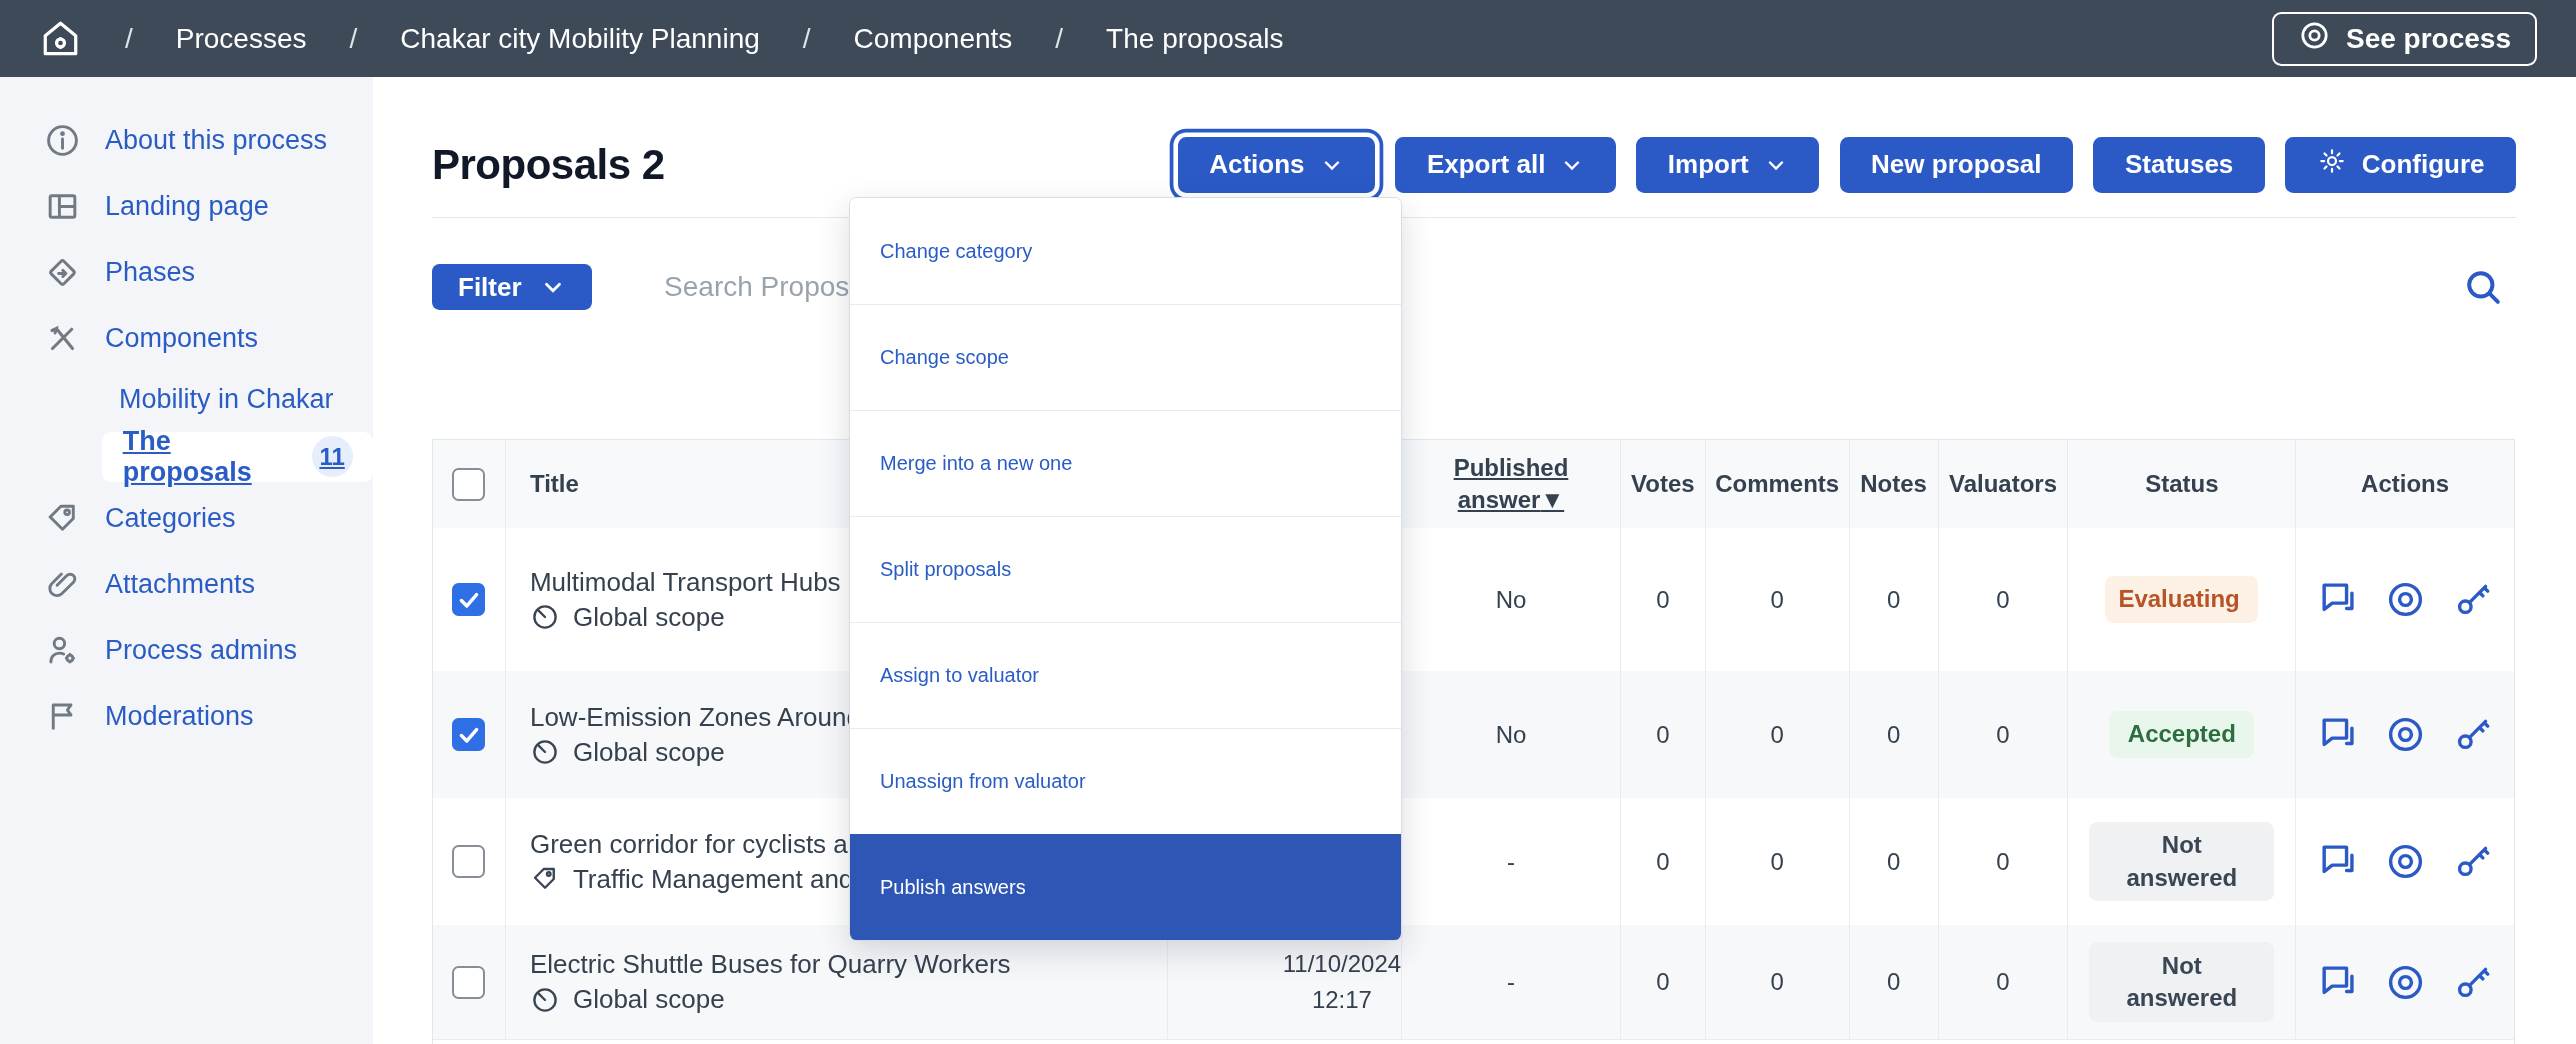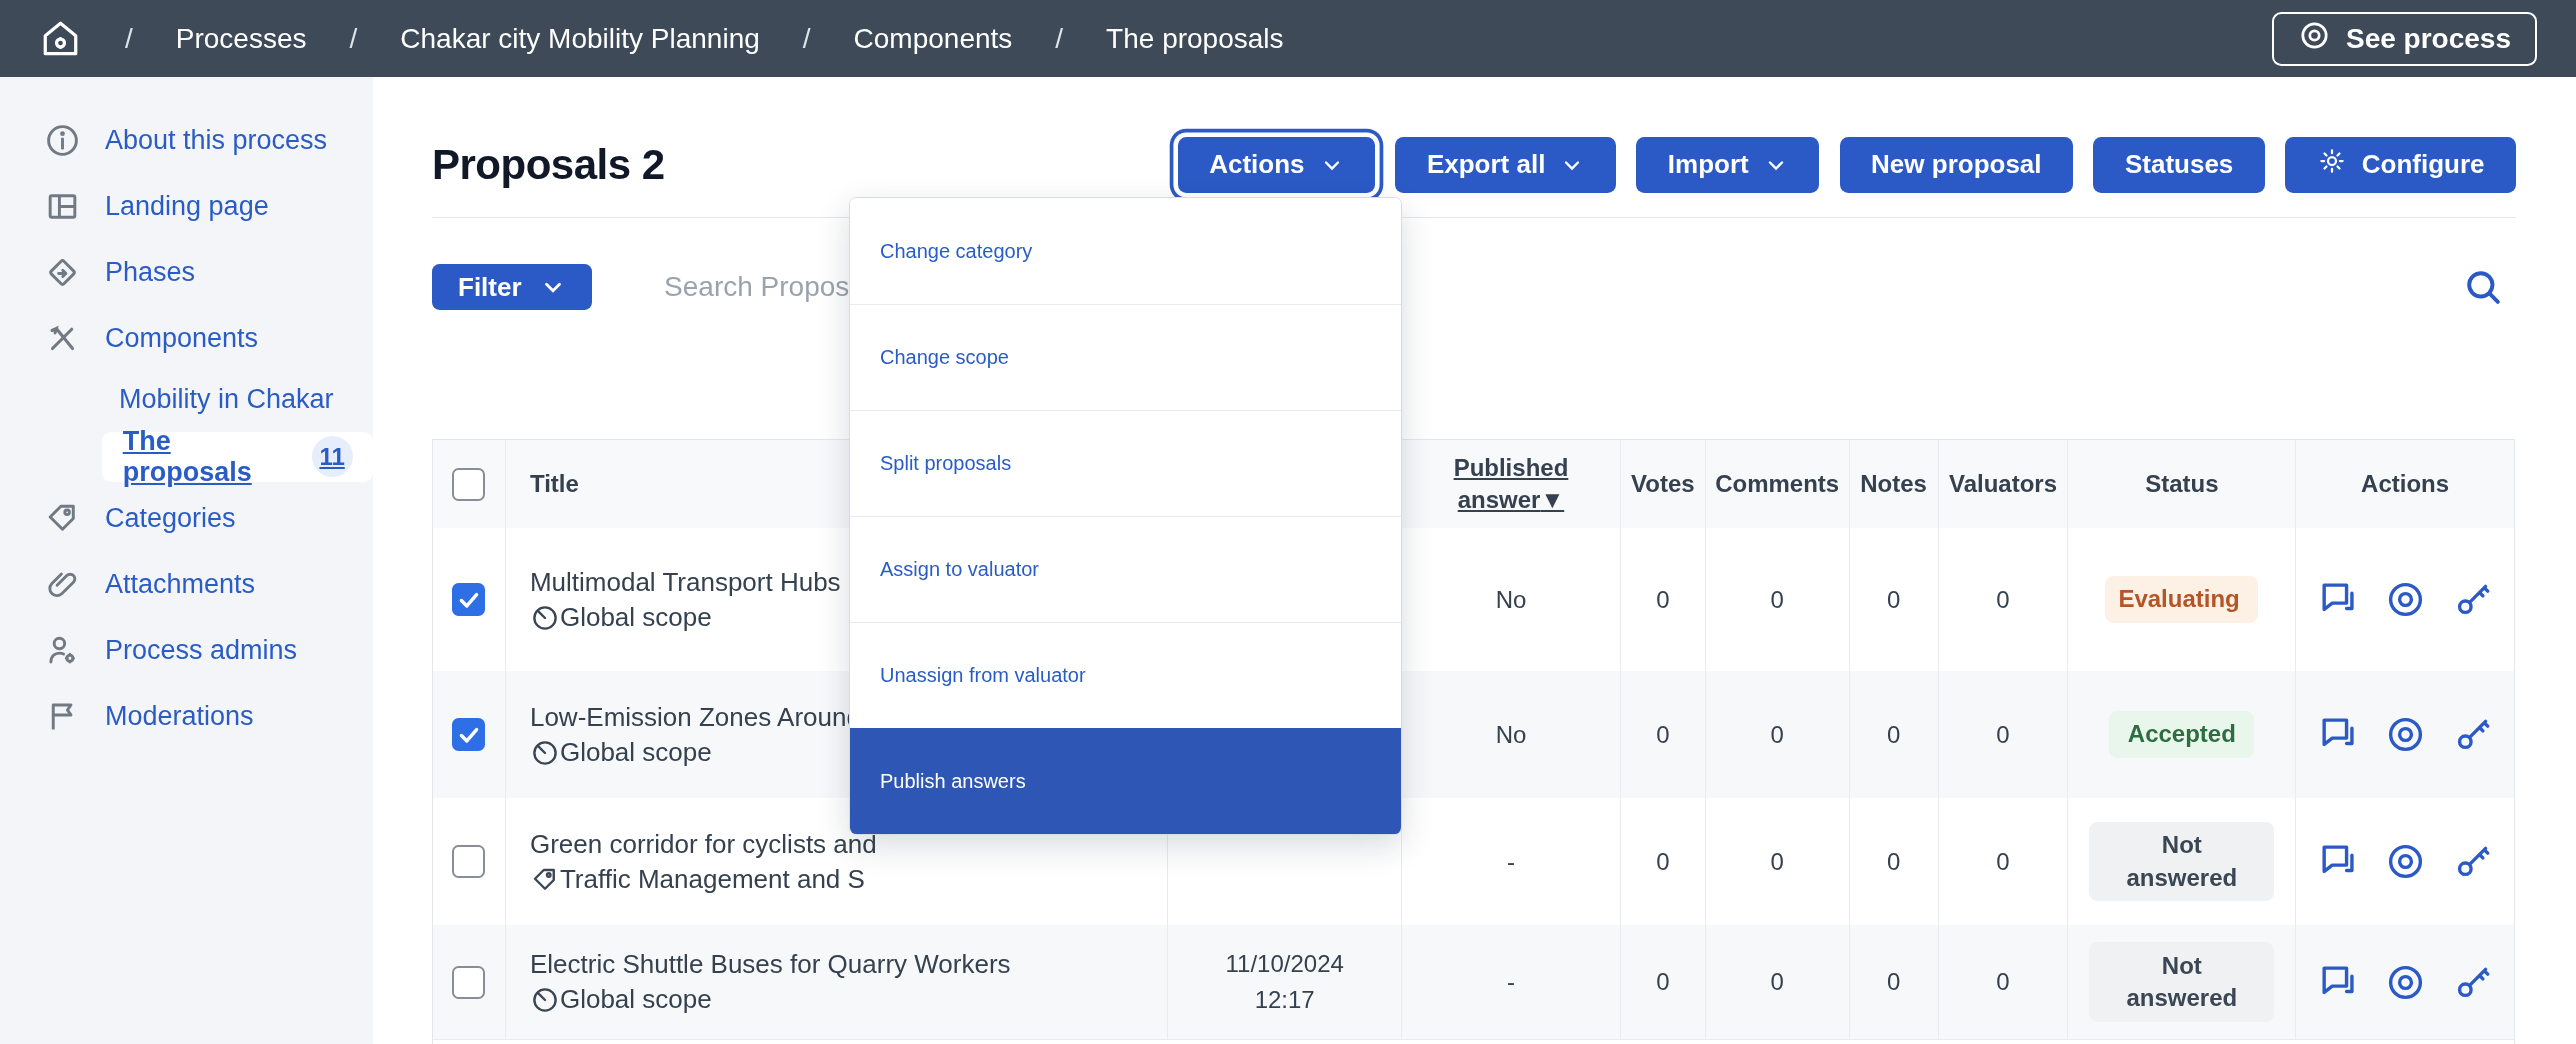--- a/index.html
+++ b/index.html
@@ -54,33 +54,33 @@
   .search-btn { margin-left:auto; margin-right:11px; background:none; border:none;
     cursor:pointer; width:43px; height:43px; color:#2b5ac6; }
 
   
   .ptable { margin-top:129px; border:0.9px solid #e4e7ea; border-bottom:none; width:2083px; }
   .trow { display:flex; width:100%; }
   .cell { border-left:0.9px solid #e9ebef; display:flex; align-items:center;
     justify-content:center; flex-direction:column; color:#35414f; font-size:24px; }
   .cell:first-child { border-left:none; }
   .c-check { width:72px; }  .c-title { width:663px; align-items:flex-start; padding-left:24px; }
-  .c-date { width:234px; }  .c-pub { width:219px; }  .c-votes { width:85px; }
+  .c-date { width:234px;align-items:flex-end; }  .c-pub { width:219px; }  .c-votes { width:85px; }
   .c-comments { width:144px; } .c-notes { width:89px; } .c-valuators { width:130px; }
   .c-status { width:228px; } .c-actions { width:219px; flex-direction:row; gap:24px; }
   .thead { background:#f7f9fb; height:88px; font-weight:bold; color:#3a4654; }
   .thead .cell { font-size:24px; }
   .trow.r1 { height:143px; background:#fff; }
   .trow.r2 { height:127px; background:#f7f8fa; }
   .trow.r3 { height:127px; background:#fff; }
   .trow.r4 { height:114px; background:#f7f8fa; }
   .row-stub { height:8.3px; border-top:0.9px solid #e9ebef; background:#fff; }
   .sort-col { text-align:center; text-decoration:underline; line-height:1.35; cursor:pointer; }
   .title-txt { font-size:26px; color:#35414f; white-space:nowrap; }
-  .scope-line { display:flex; align-items:flex-end; margin-top:4px;
+  .scope-line { display:flex; align-items:center; gap:13px; margin-top:4px;
     font-size:26px; color:#35414f; white-space:nowrap; }
   .scope-line svg { width:30px; height:30px; color:#3a4654; flex:0 0 30px; }
   .cb { width:33px; height:33px; border-radius:6.5px; border:2.8px solid #878e98;
     background:#fff; display:flex; align-items:center; justify-content:center; cursor:pointer; }
   .cb.checked { background:#2e6fe6; border-color:#2e6fe6; }
   .cb svg { width:26px; height:26px; }
   .badge { display:inline-block; padding:7.4px 18.5px; border-radius:8.3px; font-size:24px;
     font-weight:bold; line-height:1.35; text-align:center; max-width:185px; }
   .badge--evaluating { background:#fdf1e6; color:#b65426;padding-left:13px; }
   .badge--accepted  { background:#e9f6ec; color:#2c6e3f; }
@@ -500,18 +500,19 @@
       </div>
     </div>
 
     <div class="row-stub"></div>
   </div>
 </main>
 
 <div class="menu">
   <div class="menu-item">Change category</div>
   <div class="menu-item">Change scope</div>
+  <div class="menu-item">Merge into a new one</div>
   <div class="menu-item">Split proposals</div>
   <div class="menu-item">Assign to valuator</div>
   <div class="menu-item">Unassign from valuator</div>
   <div class="menu-item active">Publish answers</div>
 </div>
 
 
 </body></html>

